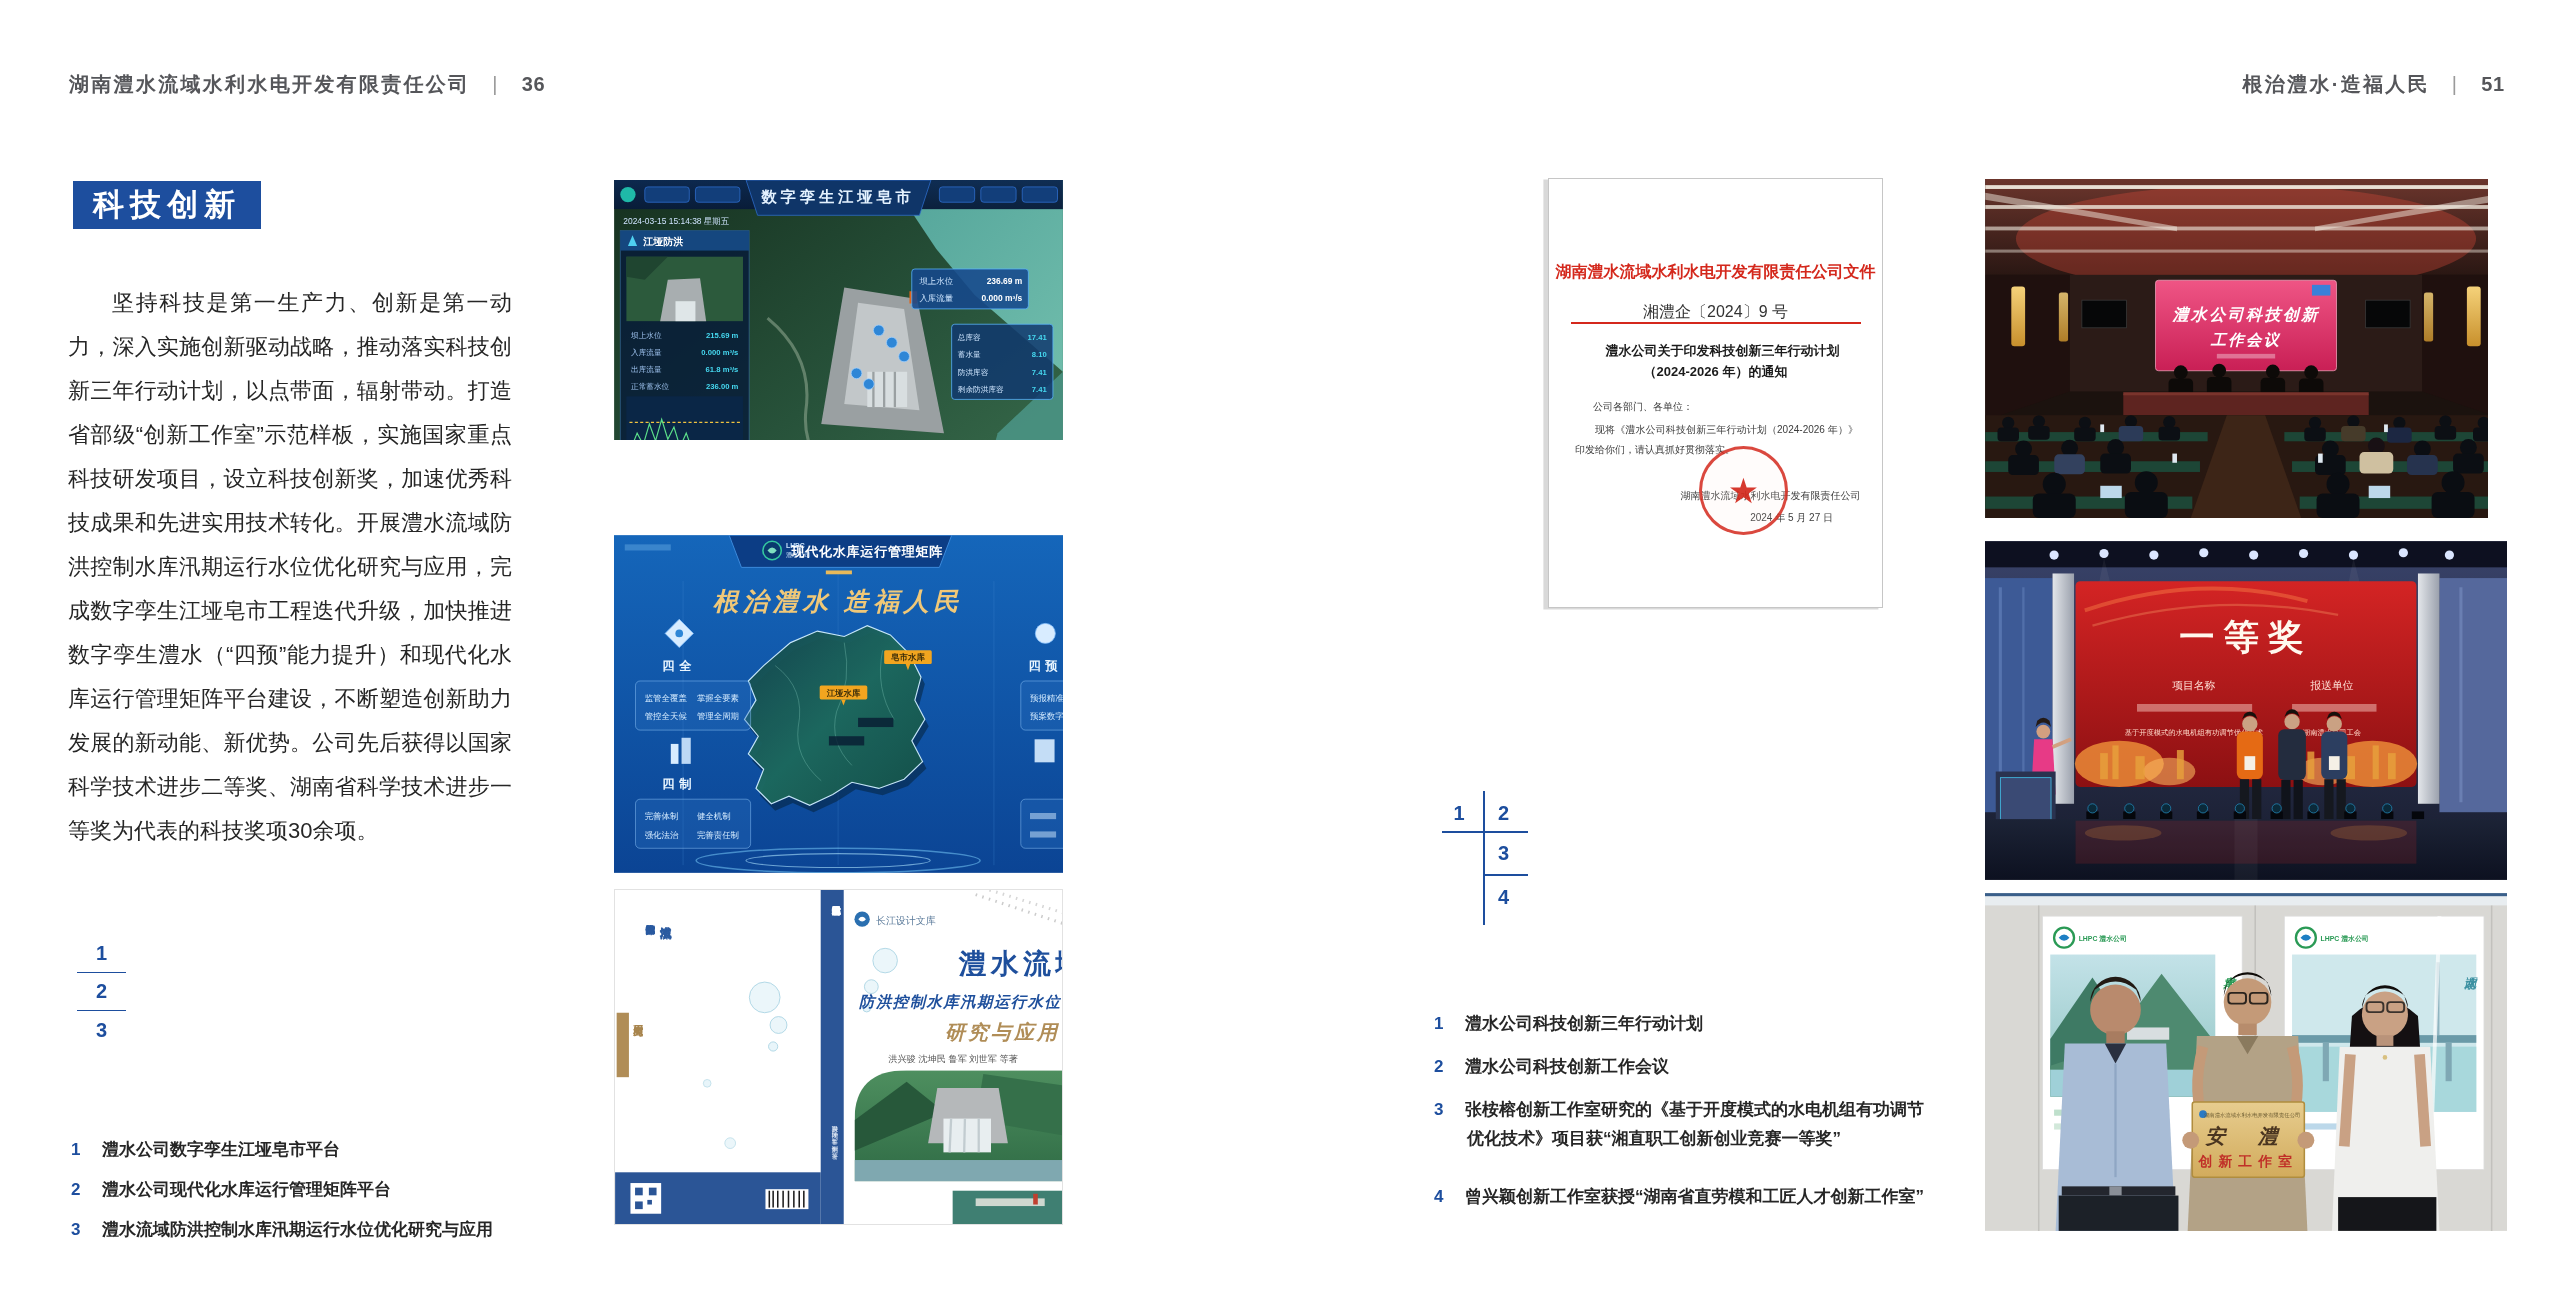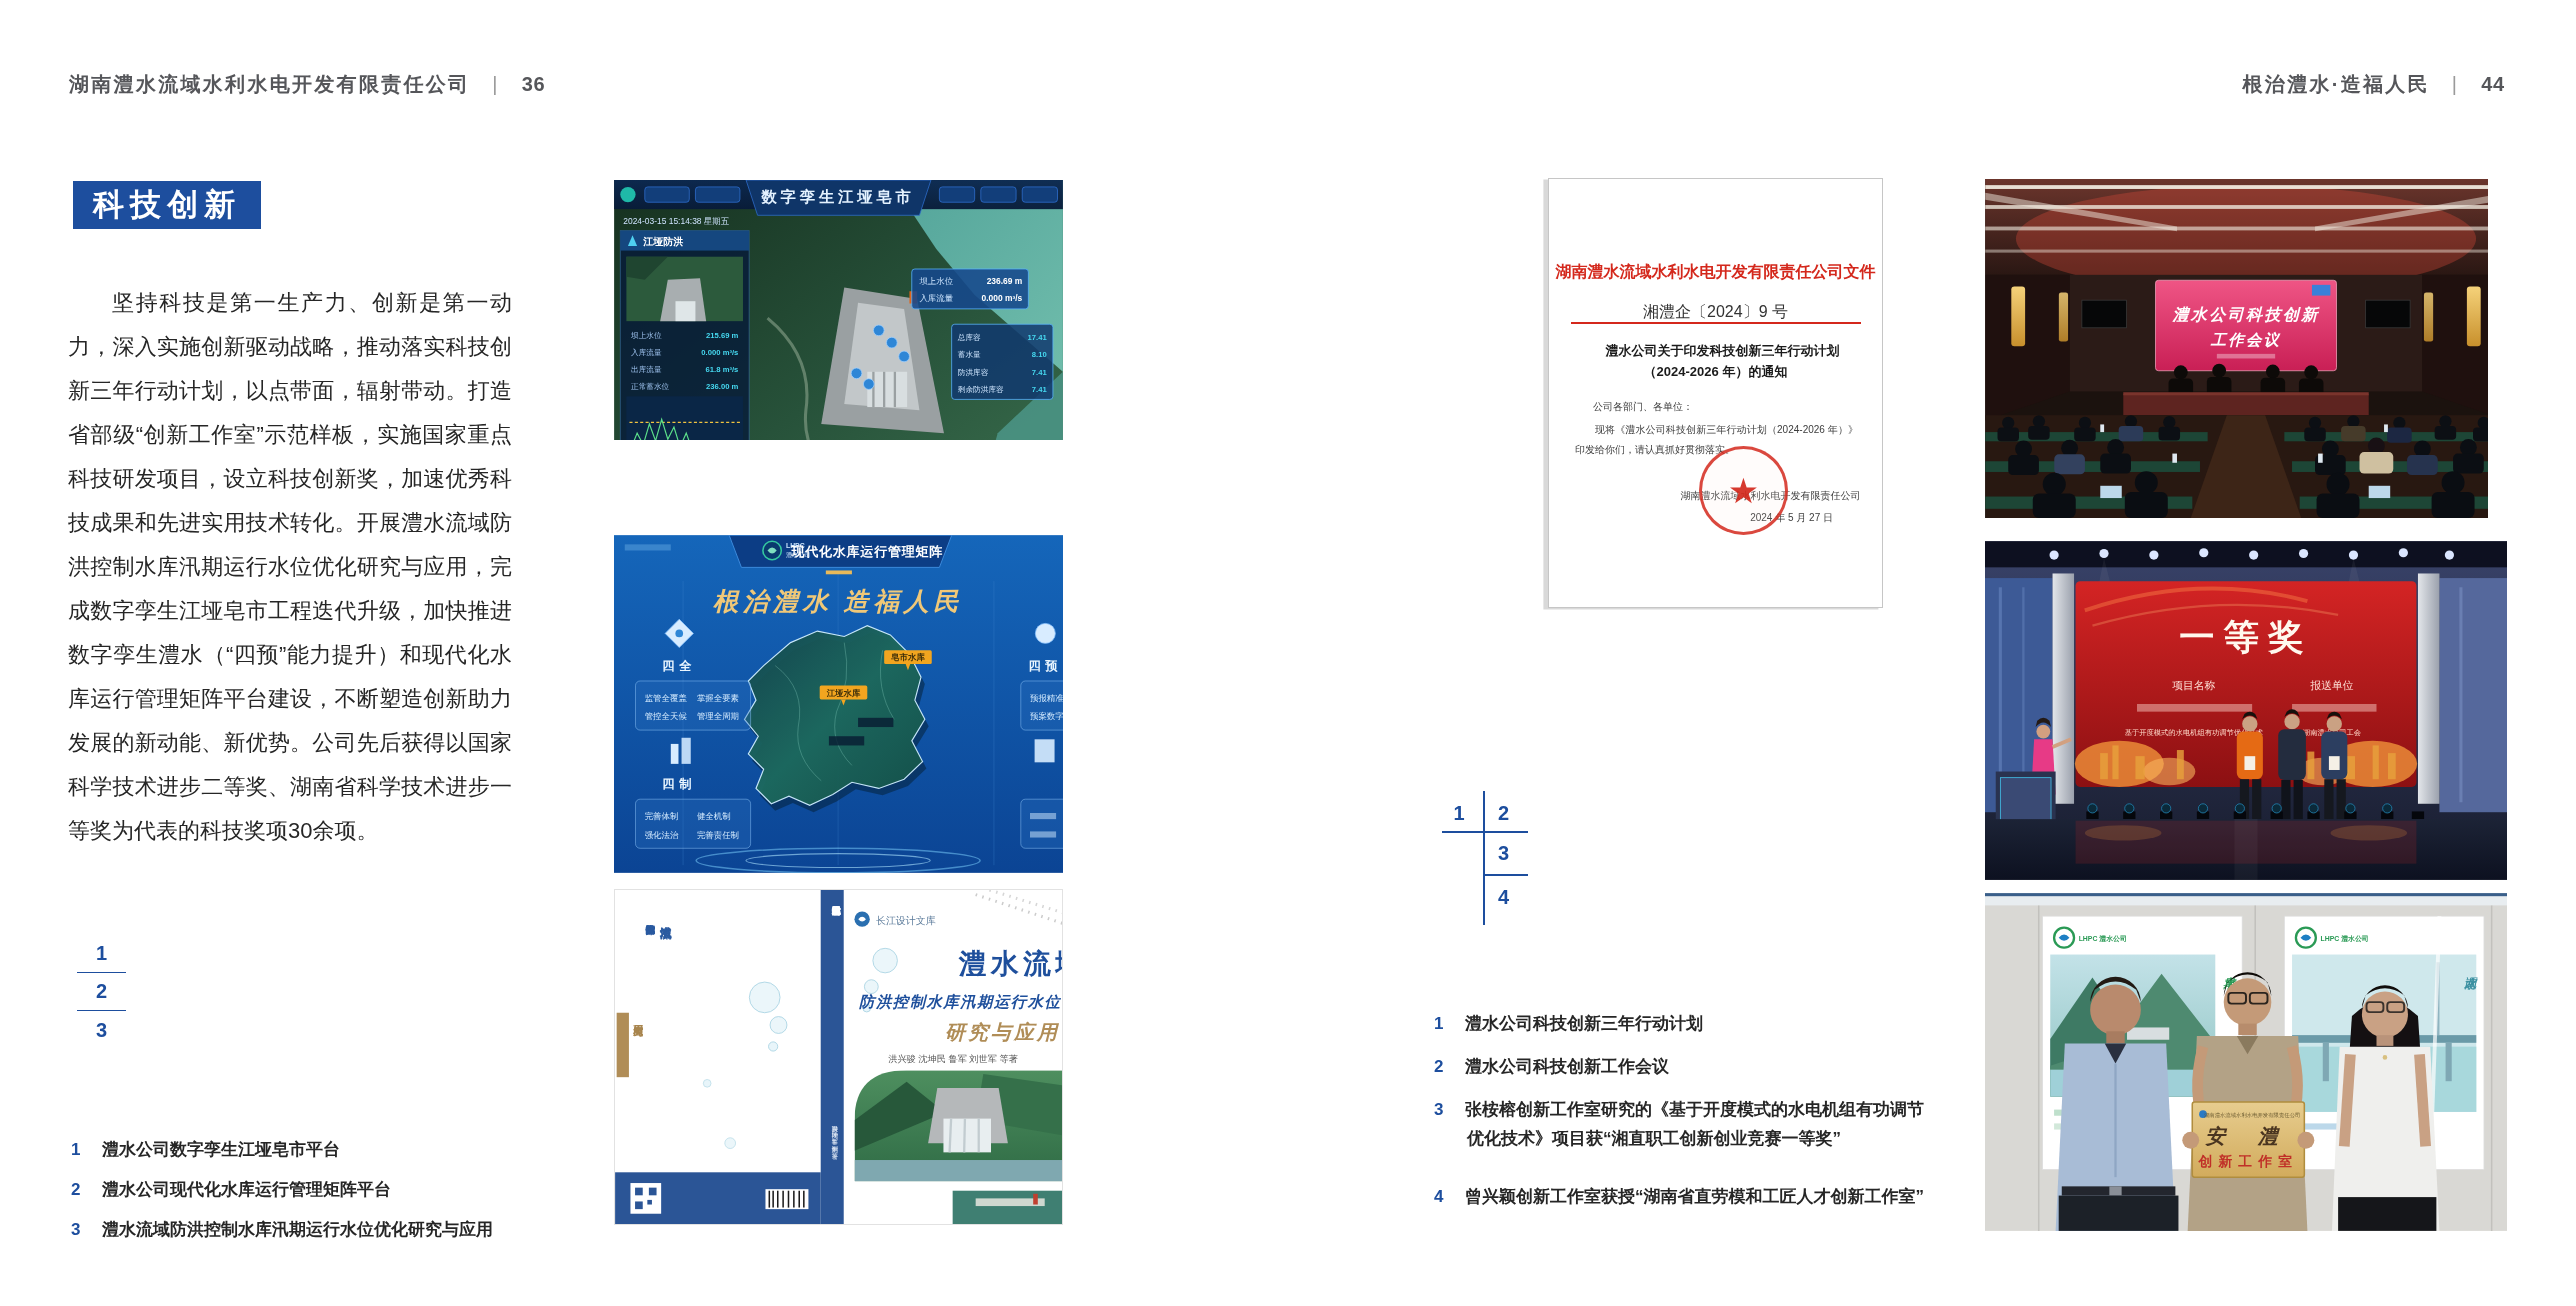--- a/index.html
+++ b/index.html
@@ -50,21 +50,21 @@
 <div class="spread">
 
   <div class="hdr" style="left:69px;">
     <span>湖南澧水流域水利水电开发有限责任公司</span>
     <span class="div">|</span>
     <span class="pg">36</span>
   </div>
   <div class="hdr" style="right:71px;">
     <span>根治澧水·造福人民</span>
     <span class="div">|</span>
-    <span class="pg">44</span>
+    <span class="pg">51</span>
   </div>
 
   <div class="badge">科技创新</div>
   <div class="para">坚持科技是第一生产力、创新是第一动力，深入实施创新驱动战略，推动落实科技创新三年行动计划，以点带面，辐射带动。打造省部级“创新工作室”示范样板，实施国家重点科技研发项目，设立科技创新奖，加速优秀科技成果和先进实用技术转化。开展澧水流域防洪控制水库汛期运行水位优化研究与应用，完成数字孪生江垭皂市工程迭代升级，加快推进数字孪生澧水（“四预”能力提升）和现代化水库运行管理矩阵平台建设，不断塑造创新助力发展的新动能、新优势。公司先后获得以国家科学技术进步二等奖、湖南省科学技术进步一等奖为代表的科技奖项30余项。</div>
 
   <div class="fkey" style="left:77px;top:941px;width:49px;">
     <div class="n">1</div>
     <div class="l"></div>
     <div class="n">2</div>
     <div class="l"></div>

